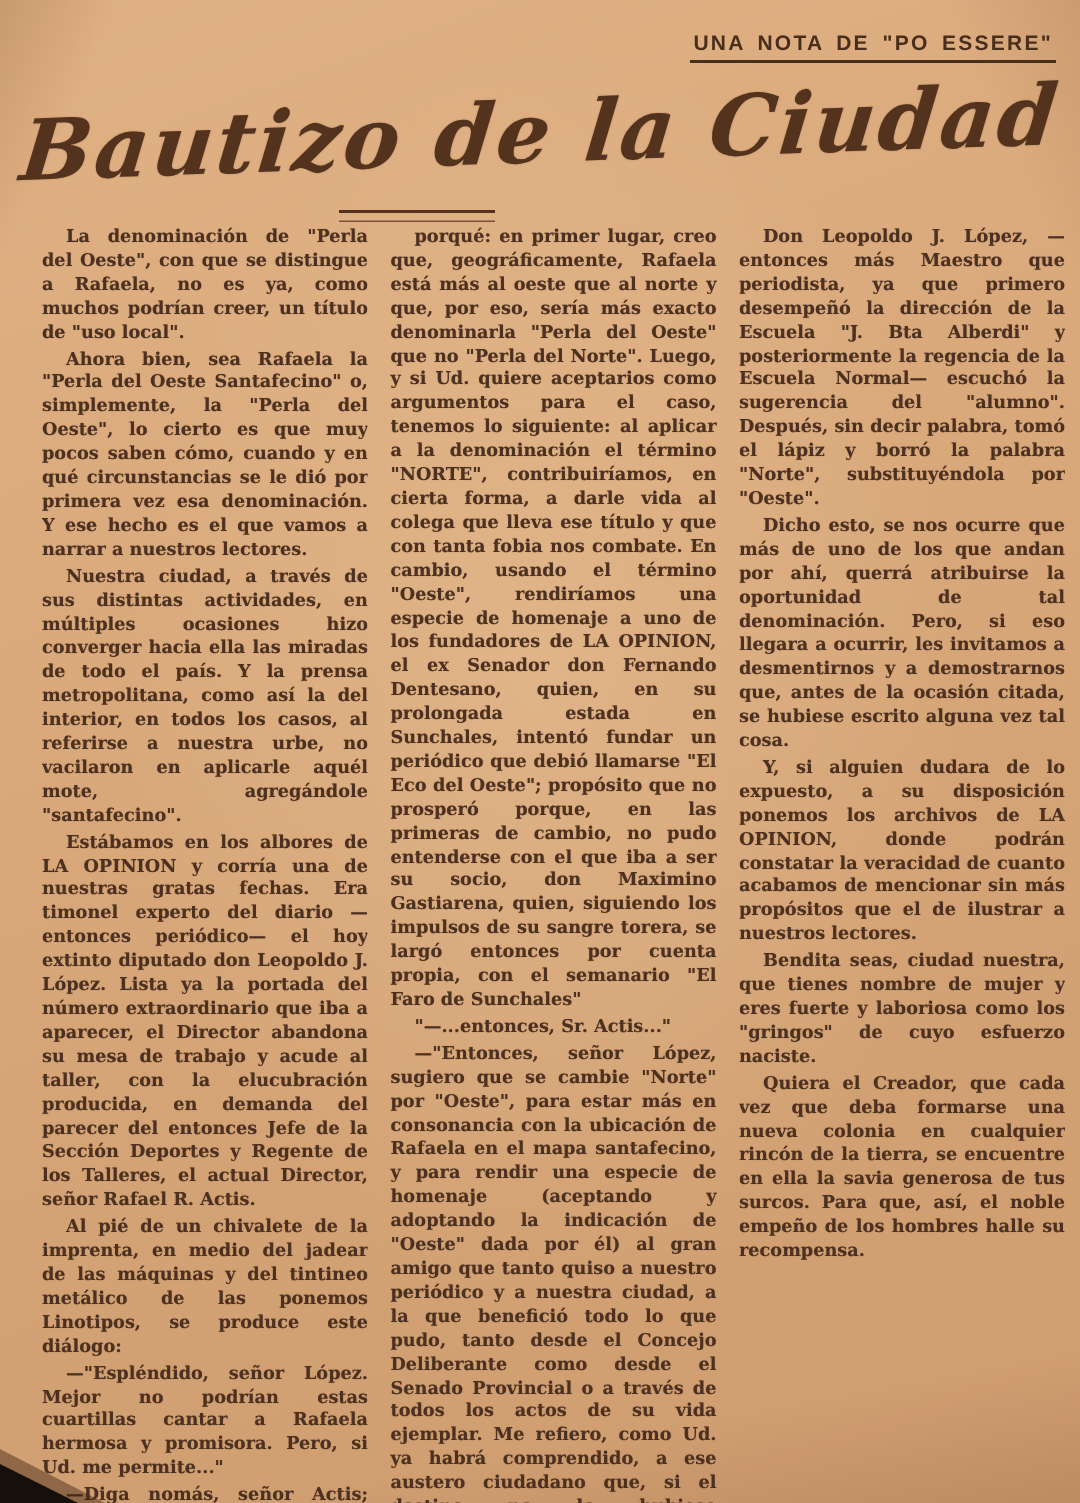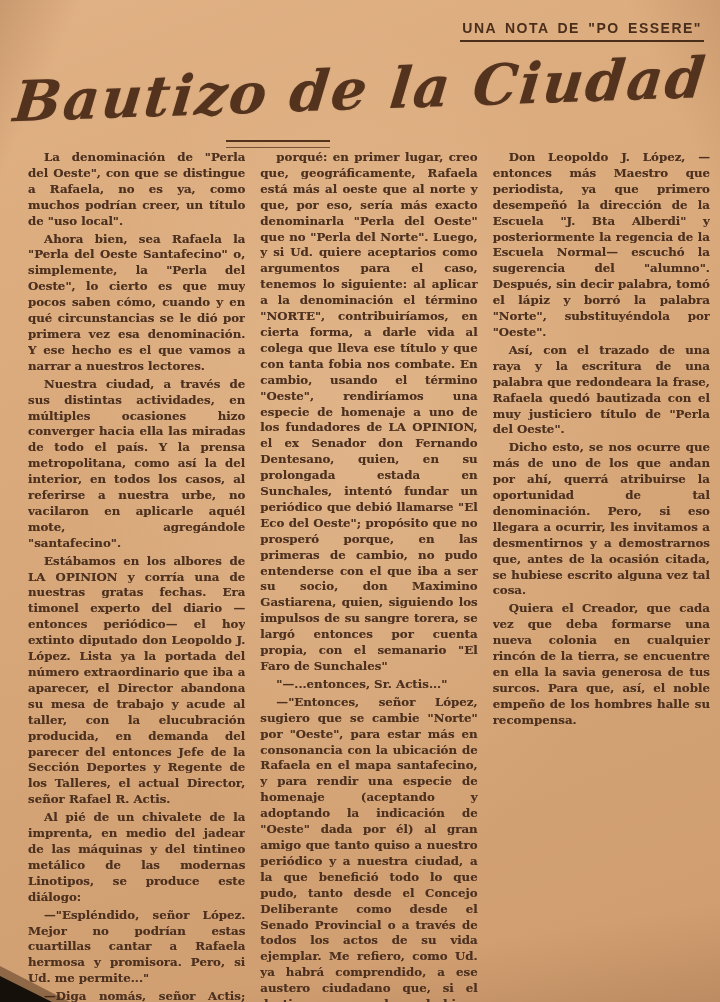--- a/index.html
+++ b/index.html
@@ -88,33 +88,34 @@
     <span class="script">Bautizo de la Ciudad</span>
   </div>
   <div class="headline-underline"></div>
 
   <div class="body-cols">
     <div class="col">
         <p>La denominación de "Perla del Oeste", con que se distingue a Rafaela, no es ya, como muchos podrían creer, un título de "uso local".</p>
         <p>Ahora bien, sea Rafaela la "Perla del Oeste Santafecino" o, simplemente, la "Perla del Oeste", lo cierto es que muy pocos saben cómo, cuando y en qué circunstancias se le dió por primera vez esa denominación. Y ese hecho es el que vamos a narrar a nuestros lectores.</p>
         <p>Nuestra ciudad, a través de sus distintas actividades, en múltiples ocasiones hizo converger hacia ella las miradas de todo el país. Y la prensa metropolitana, como así la del interior, en todos los casos, al referirse a nuestra urbe, no vacilaron en aplicarle aquél mote, agregándole "santafecino".</p>
         <p>Estábamos en los albores de LA OPINION y corría una de nuestras gratas fechas. Era timonel experto del diario —entonces periódico— el hoy extinto diputado don Leopoldo J. López. Lista ya la portada del número extraordinario que iba a aparecer, el Director abandona su mesa de trabajo y acude al taller, con la elucubración producida, en demanda del parecer del entonces Jefe de la Sección Deportes y Regente de los Talleres, el actual Director, señor Rafael R. Actis.</p>
-        <p>Al pié de un chivalete de la imprenta, en medio del jadear de las máquinas y del tintineo metálico de las modernas Linotipos, se produce este diálogo:</p>
+        <p>Al pié de un chivalete de la imprenta, en medio del jadear de las máquinas y del tintineo metálico de las ponemos Linotipos, se produce este diálogo:</p>
         <p>—"Espléndido, señor López. Mejor no podrían estas cuartillas cantar a Rafaela hermosa y promisora. Pero, si Ud. me permite..."</p>
         <p>—Diga nomás, señor Actis; que a eso vine, a conocer su opinión".</p>
       </div>
     <div class="col">
         <p>porqué: en primer lugar, creo que, geográficamente, Rafaela está más al oeste que al norte y que, por eso, sería más exacto denominarla "Perla del Oeste" que no "Perla del Norte". Luego, y si Ud. quiere aceptarios como argumentos para el caso, tenemos lo siguiente: al aplicar a la denominación el término "NORTE", contribuiríamos, en cierta forma, a darle vida al colega que lleva ese título y que con tanta fobia nos combate. En cambio, usando el término "Oeste", rendiríamos una especie de homenaje a uno de los fundadores de LA OPINION, el ex Senador don Fernando Dentesano, quien, en su prolongada estada en Sunchales, intentó fundar un periódico que debió llamarse "El Eco del Oeste"; propósito que no prosperó porque, en las primeras de cambio, no pudo entenderse con el que iba a ser su socio, don Maximino Gastiarena, quien, siguiendo los impulsos de su sangre torera, se largó entonces por cuenta propia, con el semanario "El Faro de Sunchales"</p>
         <p>"—...entonces, Sr. Actis..."</p>
         <p>—"Entonces, señor López, sugiero que se cambie "Norte" por "Oeste", para estar más en consonancia con la ubicación de Rafaela en el mapa santafecino, y para rendir una especie de homenaje (aceptando y adoptando la indicación de "Oeste" dada por él) al gran amigo que tanto quiso a nuestro periódico y a nuestra ciudad, a la que benefició todo lo que pudo, tanto desde el Concejo Deliberante como desde el Senado Provincial o a través de todos los actos de su vida ejemplar. Me refiero, como Ud. ya habrá comprendido, a ese austero ciudadano que, si el destino no lo hubiese arrebatado de este mundo, muy posiblemente hubiera llegado a ocupar el sillón del Brigadier López, para bien de la Provincia y orgullo de Rafaela y Sunchales: don Fernando Dentesano".</p>
       </div>
     <div class="col">
         <p>Don Leopoldo J. López, —entonces más Maestro que periodista, ya que primero desempeñó la dirección de la Escuela "J. Bta Alberdi" y posteriormente la regencia de la Escuela Normal— escuchó la sugerencia del "alumno". Después, sin decir palabra, tomó el lápiz y borró la palabra "Norte", substituyéndola por "Oeste".</p>
-        <p>Así, con el trazado de una raya y la escritura de una palabra que redondeara la frase, Rafaela quedó bautizada con el muy justiciero título de "Perla del Oeste".</p>
         <p>Dicho esto, se nos ocurre que más de uno de los que andan por ahí, querrá atribuirse la oportunidad de tal denominación. Pero, si eso llegara a ocurrir, les invitamos a desmentirnos y a demostrarnos que, antes de la ocasión citada, se hubiese escrito alguna vez tal cosa.</p>
+        <p>Y, si alguien dudara de lo expuesto, a su disposición ponemos los archivos de LA OPINION, donde podrán constatar la veracidad de cuanto acabamos de mencionar sin más propósitos que el de ilustrar a nuestros lectores.</p>
+        <p>Bendita seas, ciudad nuestra, que tienes nombre de mujer y eres fuerte y laboriosa como los "gringos" de cuyo esfuerzo naciste.</p>
         <p>Quiera el Creador, que cada vez que deba formarse una nueva colonia en cualquier rincón de la tierra, se encuentre en ella la savia generosa de tus surcos. Para que, así, el noble empeño de los hombres halle su recompensa.</p>
       </div>
   </div>
 
   <div class="corner-bl2"></div>
   <div class="corner-bl"></div>
 
 </div>
 
 </body></html>

